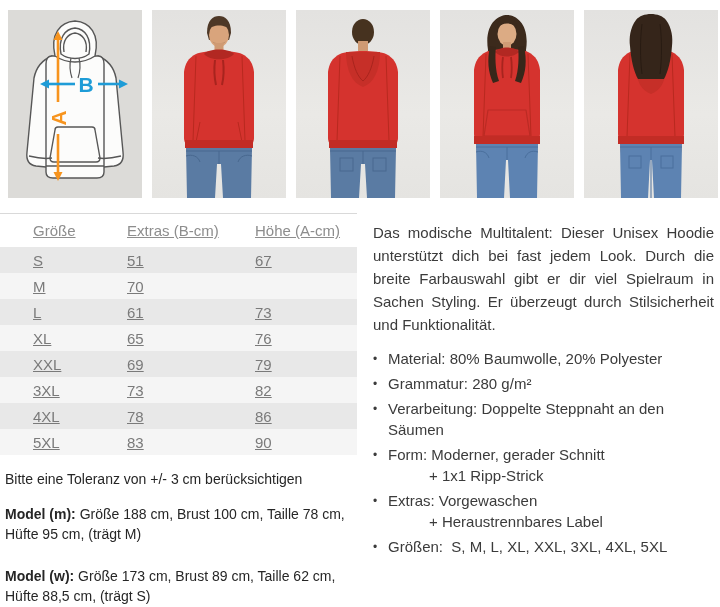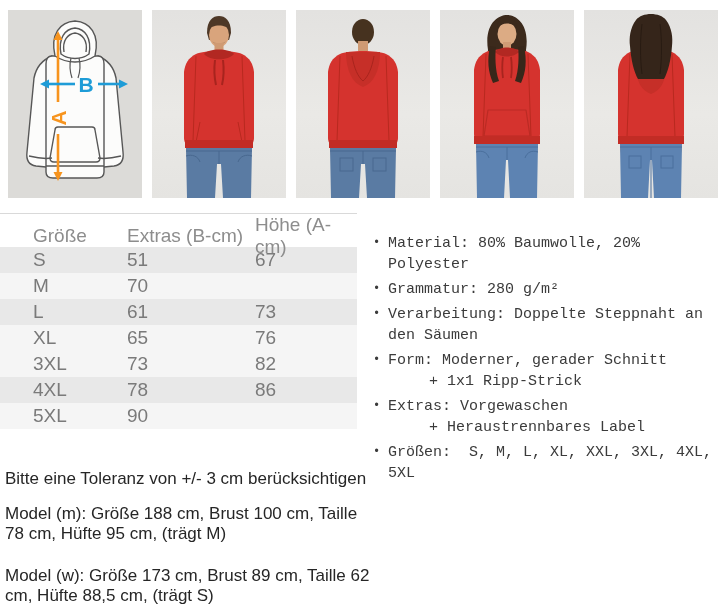--- a/index.html
+++ b/index.html
@@ -8,40 +8,40 @@
     font-family:"Liberation Sans","DejaVu Sans",sans-serif;
     -webkit-font-smoothing:antialiased;
   }
   
   .gallery{position:absolute;left:8px;top:10px;display:flex;gap:10px;}
   .tile{width:134px;height:188px;background:linear-gradient(180deg,#e3e2e0 0%,#eae9e6 55%,#e5e4e1 100%);overflow:hidden;}
   .tile.diagram{background:#dcdbd8;}
   .tile svg{display:block;}
   
   .table-wrap{position:absolute;left:0;top:213px;width:357px;border-top:1px solid #d9d9d9;}
-  .t-head,.t-row{display:grid;grid-template-columns:94px 128px 1fr;align-items:center;padding-left:33px;font-size:19px;}
+  .t-head,.t-row{display:grid;grid-template-columns:94px 128px 1fr;align-items:center;padding-left:33px;font-size:15px;text-decoration:underline;}
   .t-head{height:33px;color:#8d8d8d;}
   .t-row{height:26px;color:#7a7a7a;}
   .t-row.dark{background:#e8e8e8;}
   .t-row.light{background:#f5f5f5;}
   
   .desc{position:absolute;left:373px;top:221px;width:341px;color:#3b3b3b;font-size:15px;}
   .desc .intro{margin:0;line-height:23px;text-align:justify;}
   .bullets{margin-top:12px;}
-  .bullet{display:flex;margin-top:4px;font-family:Liberation Mono, monospace;}
+  .bullet{display:flex;margin-top:4px;}
   .dot{width:15px;flex:none;}
   .dot::before{content:"•";font-size:12px;position:relative;top:1px;color:#3b3b3b;}
   .btxt{line-height:21px;}
   .btxt .sub{margin-left:41px;}
   
-  .notes{position:absolute;left:5px;top:469px;width:366px;color:#262626;font-size:17px;line-height:20px;}
+  .notes{position:absolute;left:5px;top:469px;width:366px;color:#262626;font-size:14px;line-height:20px;}
   .notes p{margin:0;}
   .notes .model-m{margin-top:15px;}
   .notes .model-w{margin-top:22px;}
-  .notes b{font-weight:normal;}
+  .notes b{font-weight:bold;}
 </style>
 </head>
 <body>
 
 <div id="stage">
 
   <div class="gallery">
 
     <div class="tile diagram">
       <svg width="134" height="188" viewBox="0 0 134 188">
@@ -168,37 +168,44 @@
     <div class="t-row dark">
       <span>L</span>
       <span>61</span>
       <span>73</span>
     </div>
     <div class="t-row light">
       <span>XL</span>
       <span>65</span>
       <span>76</span>
     </div>
+    <div class="t-row dark">
+      <span>XXL</span>
+      <span>69</span>
+      <span>79</span>
+    </div>
     <div class="t-row light">
       <span>3XL</span>
       <span>73</span>
       <span>82</span>
     </div>
     <div class="t-row dark">
       <span>4XL</span>
       <span>78</span>
       <span>86</span>
     </div>
     <div class="t-row light">
       <span>5XL</span>
+      <span>83</span>
       <span>90</span>
     </div>
   </div>
 
   <div class="desc">
+    <p class="intro">Das modische Multitalent: Dieser Unisex Hoodie unterstützt dich bei fast jedem Look. Durch die breite Farbauswahl gibt er dir viel Spielraum in Sachen Styling. Er überzeugt durch Stilsicherheit und Funktionalität.</p>
     <div class="bullets">
       <div class="bullet">
         <span class="dot"></span>
         <div class="btxt">
             <div>Material: 80% Baumwolle, 20% Polyester</div>
           </div>
       </div>
       <div class="bullet">
         <span class="dot"></span>
         <div class="btxt">

